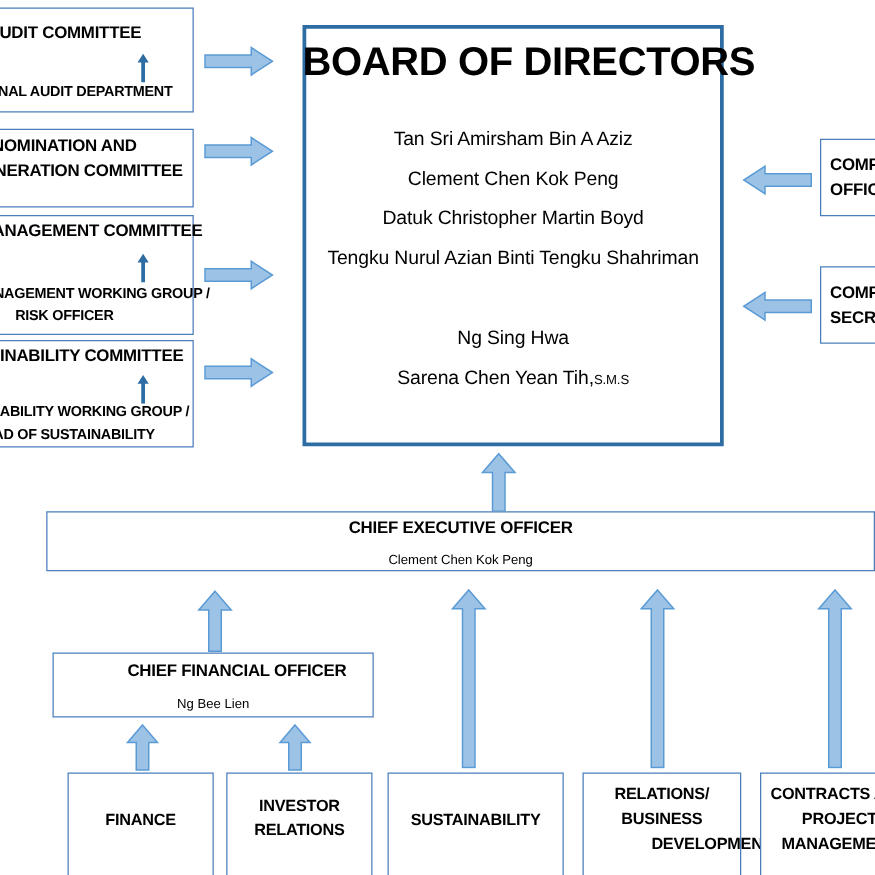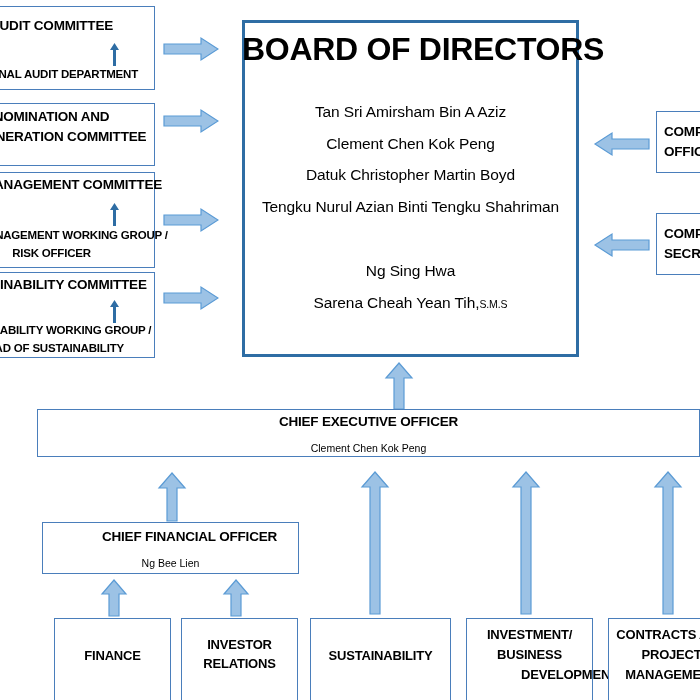--- a/index.html
+++ b/index.html
@@ -154,21 +154,21 @@
   <div class="box box-strong" style="left:242px; top:20px; width:337px; height:337px;"></div>
 
   <div class="txt board-title" style="left:242px; top:31px; width:337px;">BOARD OF DIRECTORS</div>
 
   <div class="txt board-name" style="left:242px; top:103px; width:337px;">Tan Sri Amirsham Bin A Aziz</div>
   <div class="txt board-name" style="left:242px; top:135px; width:337px;">Clement Chen Kok Peng</div>
   <div class="txt board-name" style="left:242px; top:166px; width:337px;">Datuk Christopher Martin Boyd</div>
   <div class="txt board-name" style="left:238px; top:198px; width:345px;">Tengku Nurul Azian Binti Tengku Shahriman</div>
   <div class="txt board-name" style="left:242px; top:262px; width:337px;">Ng Sing Hwa</div>
   <div class="txt board-name" style="left:242px; top:294px; width:337px;">
-    <span>Sarena Cheah Yean Tih,</span><span class="sup">S.M.S</span>
+    <span>Sarena Chen Yean Tih,</span><span class="sup">S.M.S</span>
   </div>
 
   <div class="box" style="left:656px; top:111px; width:110px; height:62px;"></div>
   <div class="txt right-lbl" style="left:664px; top:122px; width:110px; text-align:left;">COMPLIANCE</div>
   <div class="txt right-lbl" style="left:664px; top:142px; width:110px; text-align:left;">OFFICER</div>
 
   <div class="box" style="left:656px; top:213px; width:110px; height:62px;"></div>
   <div class="txt right-lbl" style="left:664px; top:224px; width:110px; text-align:left;">COMPANY</div>
   <div class="txt right-lbl" style="left:664px; top:244px; width:110px; text-align:left;">SECRETARY</div>
 
@@ -234,21 +234,21 @@
   <div class="txt dept-lbl" style="left:54px; top:647px; width:117px;">FINANCE</div>
 
   <div class="box" style="left:181px; top:618px; width:117px; height:100px;"></div>
   <div class="txt dept-lbl" style="left:181px; top:636px; width:117px;">INVESTOR</div>
   <div class="txt dept-lbl" style="left:181px; top:655px; width:117px;">RELATIONS</div>
 
   <div class="box" style="left:310px; top:618px; width:141px; height:100px;"></div>
   <div class="txt dept-lbl" style="left:310px; top:647px; width:141px;">SUSTAINABILITY</div>
 
   <div class="box" style="left:466px; top:618px; width:127px; height:100px;"></div>
-  <div class="txt dept-lbl" style="left:466px; top:626px; width:127px;">INVESTMENT/</div>
+  <div class="txt dept-lbl" style="left:466px; top:626px; width:127px;">RELATIONS/</div>
   <div class="txt dept-lbl" style="left:466px; top:646px; width:127px;">BUSINESS</div>
   <div class="txt dept-lbl" style="left:466px; top:666px; width:127px;padding-left:40px;">DEVELOPMENT</div>
 
   <div class="box" style="left:608px; top:618px; width:127px; height:100px;"></div>
   <div class="txt dept-lbl" style="left:608px; top:626px; width:127px;">CONTRACTS AND</div>
   <div class="txt dept-lbl" style="left:608px; top:646px; width:127px;">PROJECT</div>
   <div class="txt dept-lbl" style="left:608px; top:666px; width:127px;">MANAGEMENT</div>
 
 </div>
 

